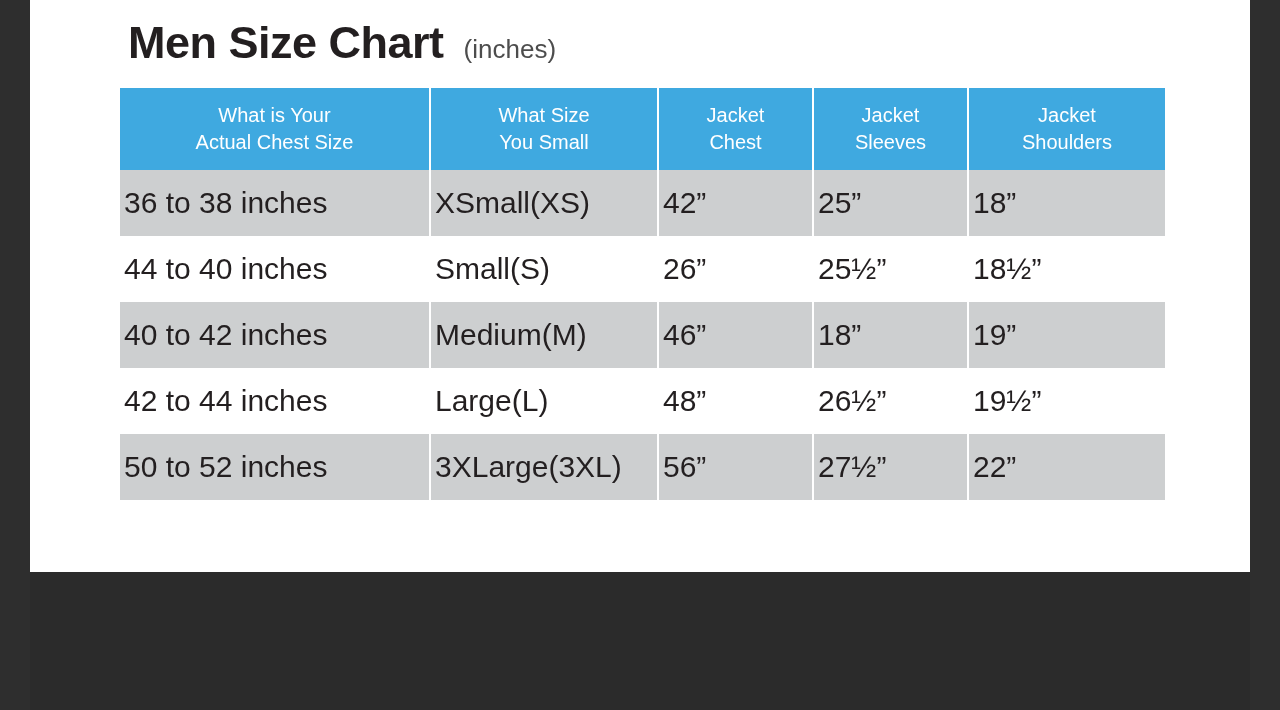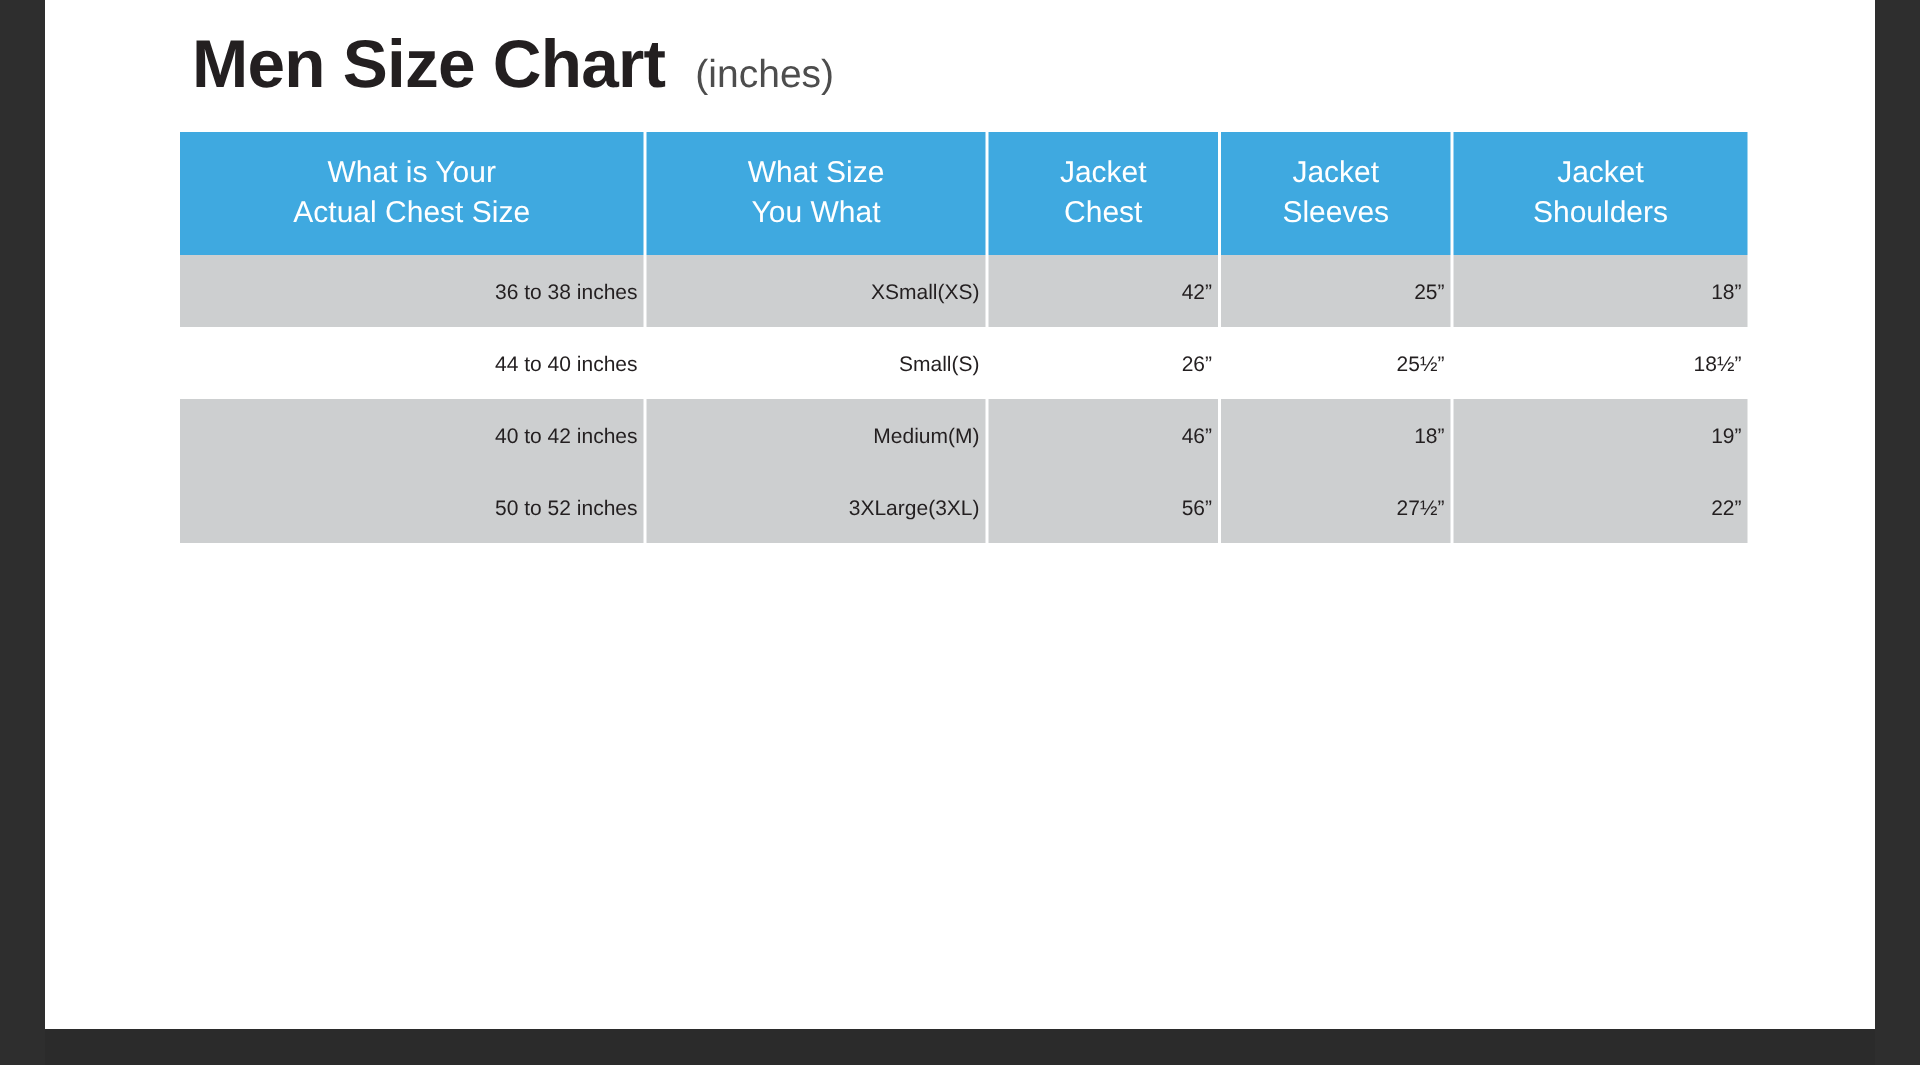--- a/index.html
+++ b/index.html
@@ -30,21 +30,21 @@
     position: absolute;
     right: 0; top: 0;
     width: 30px; height: 710px;
     background: #2e2e2e;
   }
   .page {
     position: absolute;
     left: 30px;
     top: 0;
     width: 1220px;
-    height: 686px;
+    height: 572px;
     background: #ffffff;
   }
   .content {
     position: absolute;
     left: 90px;
     top: 0;
     width: 1060px;
   }
   .title-row {
     display: flex;
@@ -79,23 +79,23 @@
     line-height: 1.35;
     padding: 14px 4px;
     text-align: center;
     border-right: 2px solid #ffffff;
     vertical-align: middle;
   }
   table.size-chart th:last-child {
     border-right: none;
   }
   table.size-chart td {
-    font-size: 14px;
+    font-size: 30px;
     color: #231f20;
-    text-align: right;
+    text-align: left;
     padding: 16px 4px;
     border-right: 2px solid #ffffff;
     vertical-align: middle;
   }
   table.size-chart td:last-child {
     border-right: none;
   }
   table.size-chart tbody tr.shaded td {
     background: #cdcfd0;
   }
@@ -133,21 +133,21 @@
           <col class="c4">
         </colgroup>
         <thead>
           <tr>
             <th>
               <div>What is Your</div>
               <div>Actual Chest Size</div>
             </th>
             <th>
               <div>What Size</div>
-              <div>You What</div>
+              <div>You Small</div>
             </th>
             <th>
               <div>Jacket</div>
               <div>Chest</div>
             </th>
             <th>
               <div>Jacket</div>
               <div>Sleeves</div>
             </th>
             <th>
@@ -171,20 +171,27 @@
             <td>25½”</td>
             <td>18½”</td>
           </tr>
           <tr class="shaded">
             <td>40 to 42 inches</td>
             <td>Medium(M)</td>
             <td>46”</td>
             <td>18”</td>
             <td>19”</td>
           </tr>
+          <tr class="plain">
+            <td>42 to 44 inches</td>
+            <td>Large(L)</td>
+            <td>48”</td>
+            <td>26½”</td>
+            <td>19½”</td>
+          </tr>
           <tr class="shaded">
             <td>50 to 52 inches</td>
             <td>3XLarge(3XL)</td>
             <td>56”</td>
             <td>27½”</td>
             <td>22”</td>
           </tr>
         </tbody>
       </table>
 

